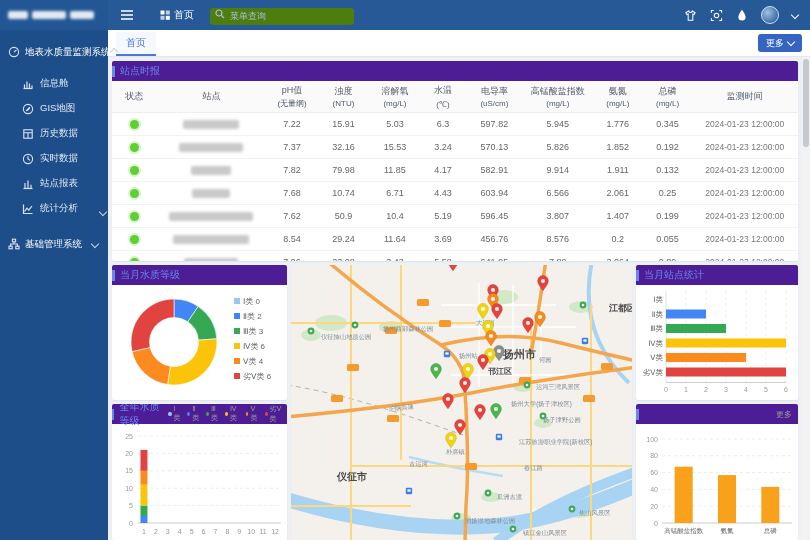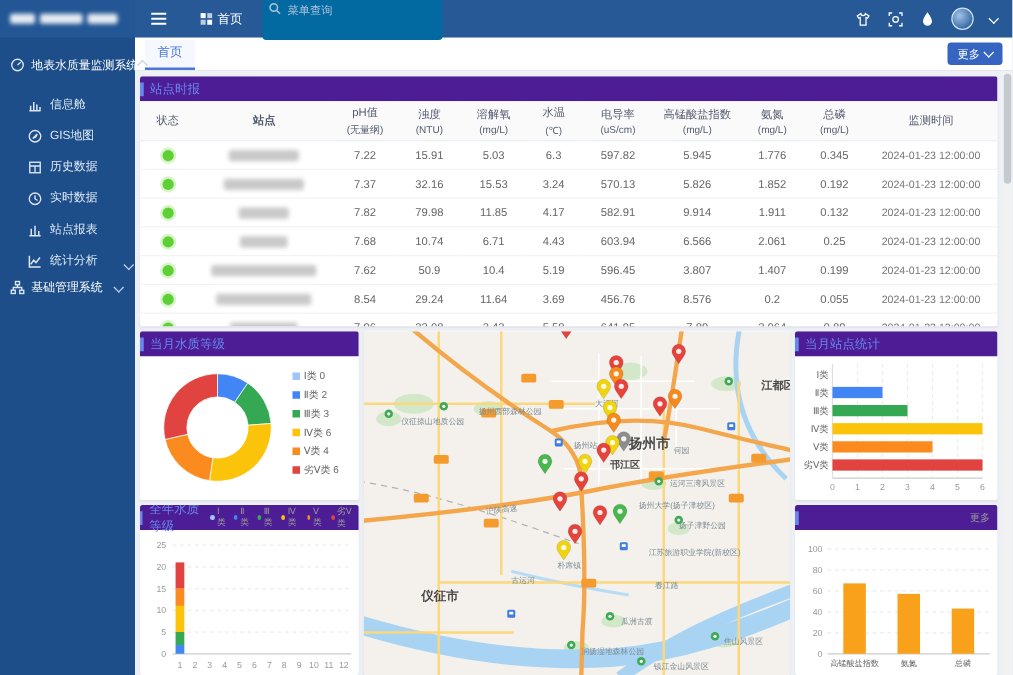--- a/index.html
+++ b/index.html
@@ -15,22 +15,22 @@
   .mitem .lbl{margin-left:6px;white-space:nowrap}
   .chev{width:5px;height:5px;border-right:1px solid #c3d3e6;border-bottom:1px solid #c3d3e6;margin-left:auto;margin-right:2px;flex:0 0 auto}
   .chev-up{transform:rotate(-135deg)}
   .chev-down{transform:rotate(45deg)}
   .micon svg{display:block}
   
   #topbar{position:absolute;left:108px;top:0;right:0;height:30px;background:#265996;display:flex;align-items:center;z-index:4}
   #hamburger{margin:0 12px 0 12px;cursor:pointer}
   #home-link{display:flex;align-items:center;gap:4px;color:#fff;font-size:10px;cursor:pointer}
   .searchwrap{position:relative;margin-left:16px}
-  #menu-search{width:118px;height:17px;background:#0369a1;border:0;border-radius:3px;color:#dbe7f3;
-      font-size:9px;padding:0 6px 16px 20px;outline:none;font-family:"Liberation Sans",sans-serif}
+  #menu-search{width:118px;height:17px;background:#4d7c0f;border:0;border-radius:3px;color:#dbe7f3;
+      font-size:9px;padding:0 6px 0 20px;outline:none;font-family:"Liberation Sans",sans-serif}
   #menu-search::placeholder{color:#a9c2dc}
   .searchwrap svg{position:absolute;left:5px;top:4px}
   #topbar-right{margin-left:auto;display:flex;align-items:center;gap:13px;padding-right:12px}
   .tb-ic{cursor:pointer;display:flex}
   #avatar{width:16px;height:16px;border-radius:50%;background:radial-gradient(circle at 35% 35%,#9fc3e8,#3f6ea8 70%,#27507f);border:1px solid #cfe0f0;cursor:pointer}
   
   #tabbar{position:absolute;left:108px;top:30px;right:0;height:26px;background:#fff;border-bottom:1px solid #e4e7ed;z-index:3}
   .tab{position:absolute;left:8px;top:2px;height:22px;line-height:22px;padding:0 10px;font-size:10px;
        color:#4a77d8;border-bottom:2px solid #4a77d8;background:#f5f8ff;cursor:pointer}
   .more-btn{position:absolute;right:8px;top:4px;height:18px;background:#3565c0;color:#fff;border:0;border-radius:3px;
@@ -134,21 +134,21 @@
         <span class="micon">
           <svg width="12" height="12" viewBox="0 0 12 12" fill="none" stroke="#dbe6f2" stroke-width="1.2">
             <path d="M1.5 1.5v9h9"></path>
             <path d="M2.5 8.5L5 5.2l1.8 1.9L10 3"></path>
           </svg>
         </span>
         <span class="lbl">统计分析</span>
         <span class="chev chev-down"></span>
       </div>
     </div>
-  <div class="grp" style="margin-top:2px">
+  <div class="grp" style="margin-top:16px">
     <span class="micon">
       <svg width="12" height="12" viewBox="0 0 12 12" fill="none" stroke="#dbe6f2" stroke-width="1.1">
           <rect x="4.4" y="1.2" width="3.2" height="2.6"></rect>
           <rect x="1" y="8.2" width="3.2" height="2.6"></rect>
           <rect x="7.8" y="8.2" width="3.2" height="2.6"></rect>
           <path d="M6 3.8v2.2M6 6H2.6v2.2M6 6h3.4v2.2"></path>
         </svg>
     </span>
     <span class="lbl">基础管理系统</span>
     <span class="chev chev-down"></span>
@@ -212,21 +212,21 @@
 
   <div class="panel" id="p-table">
     <div class="ptitle">
       <span class="accent"></span>
       <span>站点时报</span>
     </div>
     <table>
       <thead>
           <tr id="tbl-head">
             <th style="width: 6.5%;">状态</th>
-            <th style="width: 16%; font-weight: bold;">站点</th>
+            <th style="width: 16%;">站点</th>
             <th style="width: 7.5%;">pH值<span class="unit">(无量纲)</span></th>
             <th style="width: 7.5%;">浊度<span class="unit">(NTU)</span></th>
             <th style="width: 7.5%;">溶解氧<span class="unit">(mg/L)</span></th>
             <th style="width: 6.5%;">水温<span class="unit">(℃)</span></th>
             <th style="width: 8.5%;">电导率<span class="unit">(uS/cm)</span></th>
             <th style="width: 10%;">高锰酸盐指数<span class="unit">(mg/L)</span></th>
             <th style="width: 7.5%;">氨氮<span class="unit">(mg/L)</span></th>
             <th style="width: 7%;">总磷<span class="unit">(mg/L)</span></th>
             <th style="width: 15.5%;">监测时间</th>
           </tr>

